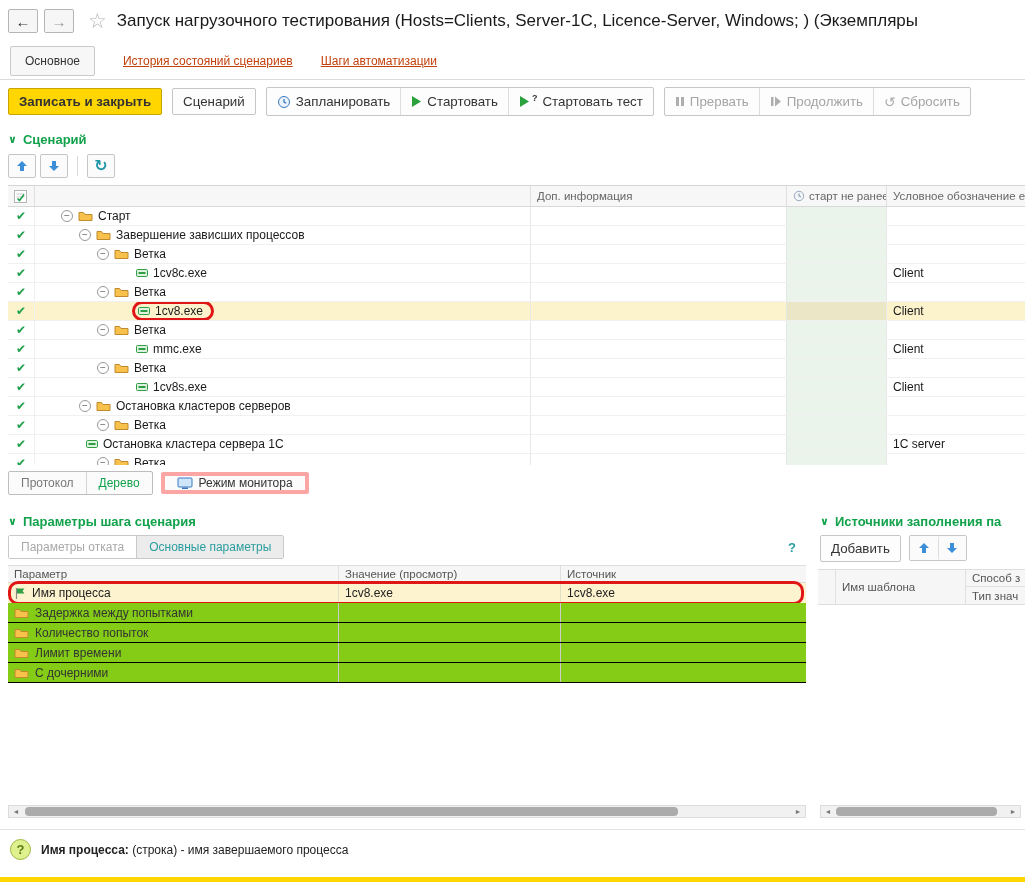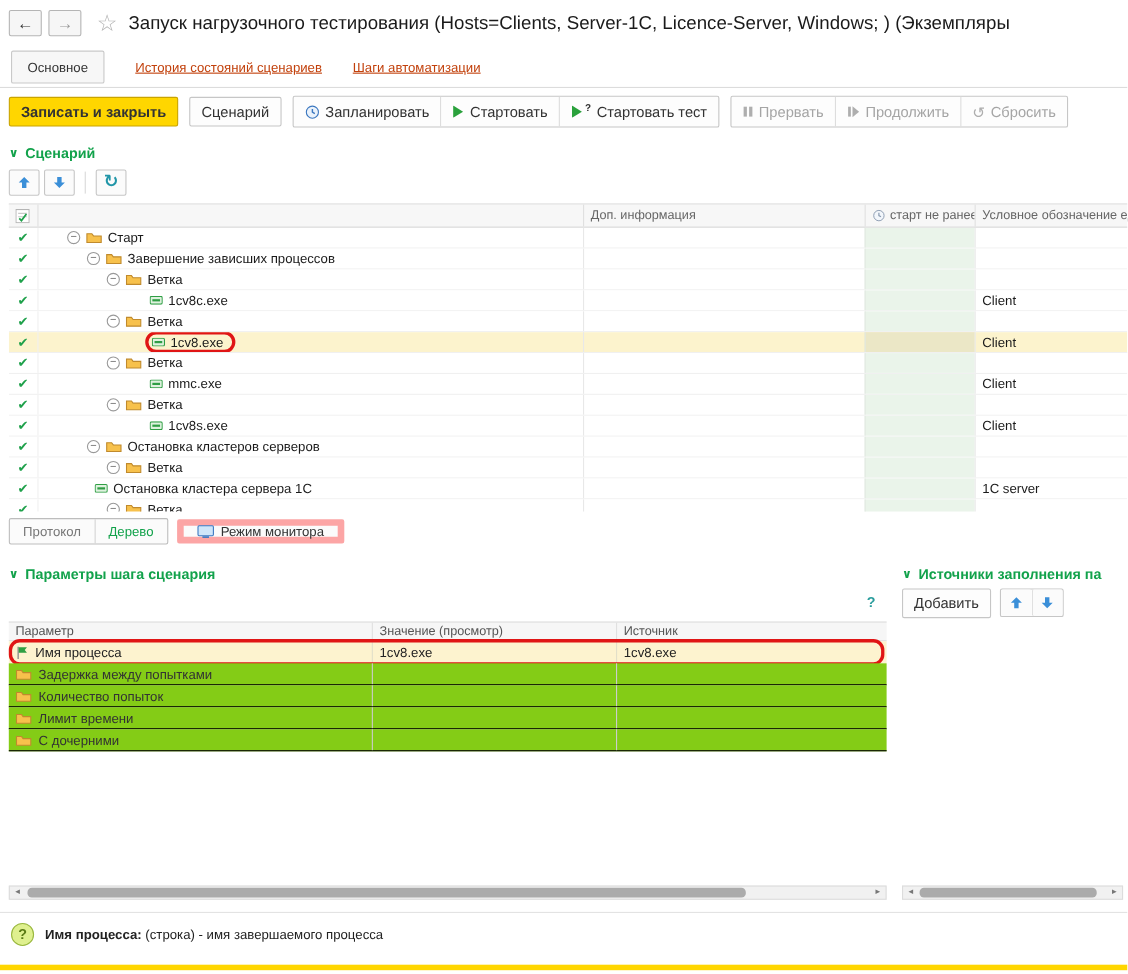--- a/index.html
+++ b/index.html
@@ -66,21 +66,21 @@
     display:inline-flex; align-items:center; justify-content:center; font-size:10px; line-height:10px;
     color:#666; margin-right:5px; flex:none; }
   .labelwrap { display:inline-flex; align-items:center; gap:5px; padding:1px 0; }
   .labelwrap.oval { border:3px solid #e01515; border-radius:10px; padding:0 8px 0 3px; margin-left:-4px; }
   .ticon { display:inline-flex; flex:none; }
   .tlabel { color:#1a1a1a; }
 
   
   .tree-tabs { display:flex; align-items:center; gap:8px; margin:6px 0 0 8px; height:24px; }
   .tab-btn { height:22px; display:inline-flex; align-items:center; gap:6px; padding:0 12px;
-    border:6px solid #fca5a5; background:#fbfbfb; border-radius:2px; color:#777; }
+    border:4px solid #fca5a5; background:#fbfbfb; border-radius:2px; color:#777; }
   .tabpair { display:inline-flex; border:1px solid #bdbdbd; border-radius:2px; background:#fbfbfb; }
   .tabpair .tab-btn { border:none; border-left:1px solid #d5d5d5; border-radius:0; background:transparent; }
   .tabpair .tab-btn:first-child { border-left:none; }
   .tab-btn.green { color:#12a24b; }
 
   
   .lower { display:flex; gap:12px; margin-top:10px; height:316px; }
   .params-panel { width:806px; display:flex; flex-direction:column; }
   .sources-panel { flex:1; display:flex; flex-direction:column; overflow:hidden; }
 
@@ -556,20 +556,28 @@
 </div>
 
 <div class="lower">
 
   <div class="params-panel">
     <div class="section-title">
       <span class="chev">∨</span>
       <span>Параметры шага сценария</span>
     </div>
     <div class="param-tabs">
+      <div class="ptabpair">
+        <div class="ptab">
+            <span>Параметры отката</span>
+          </div>
+        <div class="ptab active">
+            <span>Основные параметры</span>
+          </div>
+      </div>
       <span class="help-q">?</span>
     </div>
     <div class="param-table">
       <div class="p-head">
         <div>Параметр</div>
         <div>Значение (просмотр)</div>
         <div>Источник</div>
       </div>
       <div id="param-body">
           <div class="prow selected annotated">
@@ -664,20 +672,26 @@
           </div>
         <div class="sq-btn" style="border:none;border-left:1px solid #ddd;">
             <span class="ticon">
               <svg width="12" height="12" viewBox="0 0 12 12">
                 <path d="M6 11 L1 6 H4 V1 H8 V6 H11 Z" fill="#3b8fd8"></path>
               </svg>
             </span>
           </div>
       </div>
     </div>
+    <div class="src-head">
+      <div class="c-icon"></div>
+      <div class="c-tpl">Имя шаблона</div>
+      <div class="c-met">Способ з</div>
+      <div class="c-typ">Тип знач</div>
+    </div>
     <div class="panel-spacer"></div>
     <div class="hscroll right">
       <span class="sb-arrow">◄</span>
       <div class="sb-track">
           <div class="sb-thumb" style="left:1px; width:94%;"></div>
         </div>
       <span class="sb-arrow">►</span>
     </div>
   </div>
 </div>

